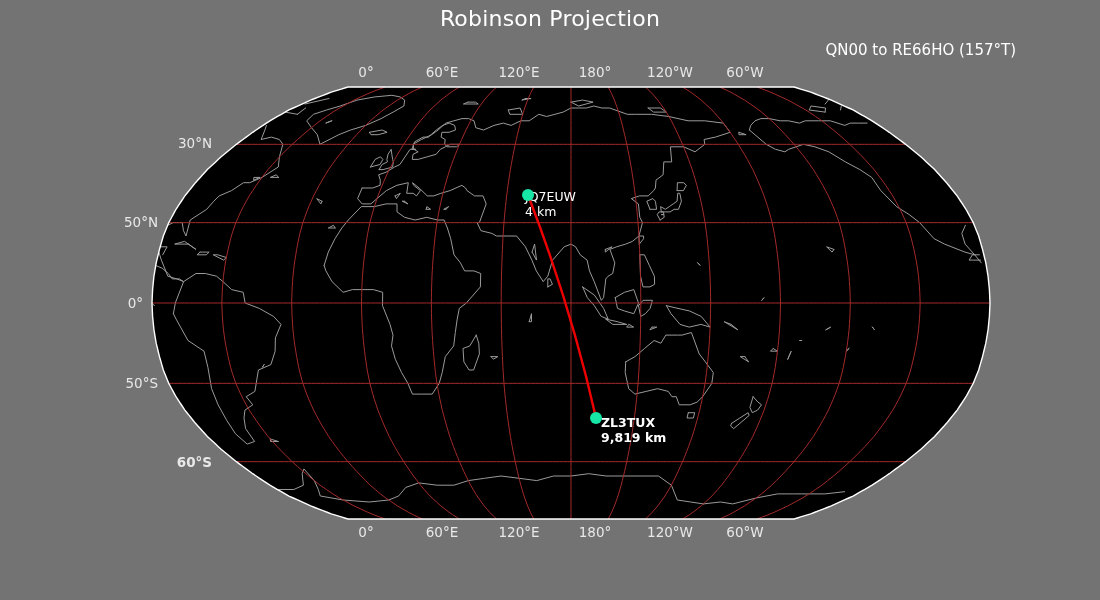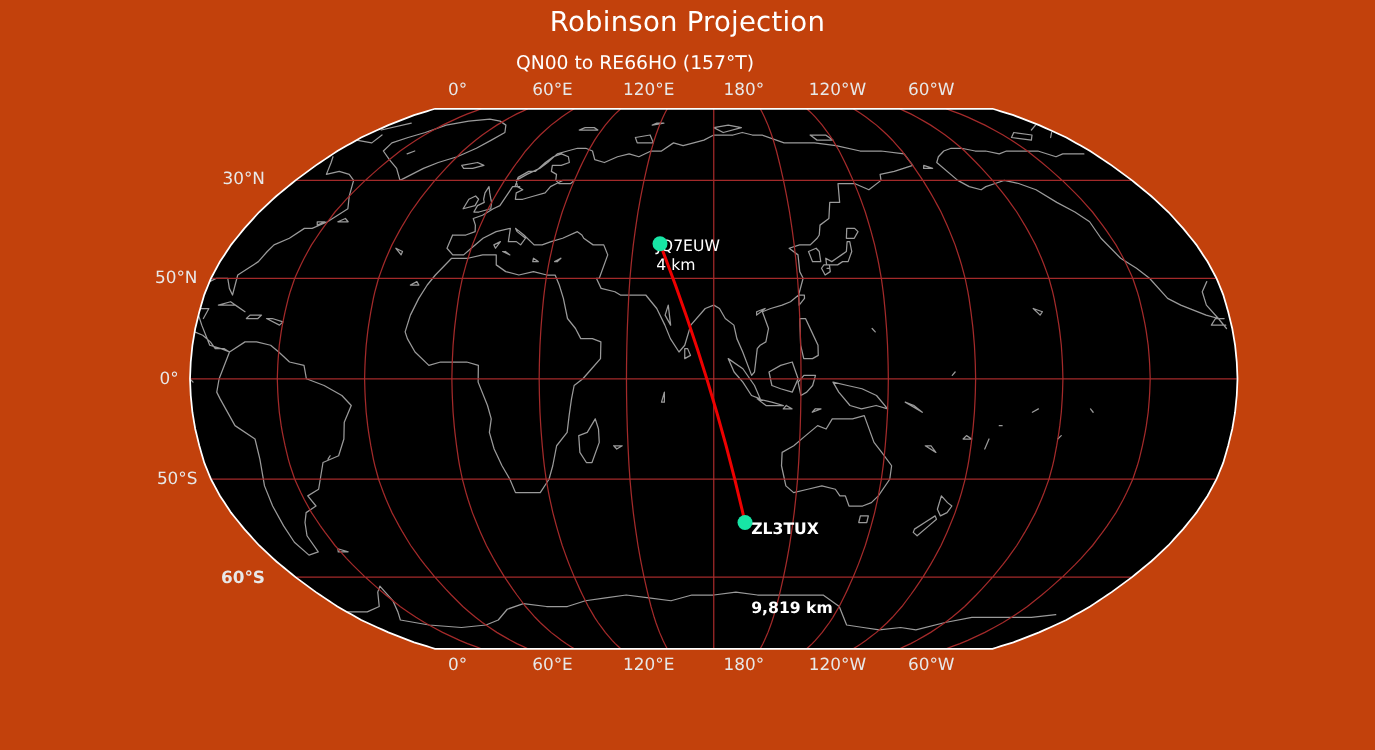--- a/index.html
+++ b/index.html
@@ -14,41 +14,41 @@
     overflow: hidden;
     font-family: "DejaVu Sans", "Liberation Sans", sans-serif;
     color: #ffffff;
     position: relative;
   }
   #app {
     position: absolute;
     left: 0; top: 0;
     width: 1100px;
     height: 600px;
-    background: #c2410c;
+    background: #737373;
   }
 
   
   .title {
     position: absolute;
     left: 0;
     top: 6px;
     width: 1100px;
     text-align: center;
     font-size: 22px;
     letter-spacing: 0.2px;
     color: #ffffff;
     white-space: nowrap;
   }
   .subtitle {
     position: absolute;
     left: 0;
     top: 41px;
     width: 1016px;
-    text-align: center;
+    text-align: right;
     font-size: 15px;
     color: #ffffff;
     white-space: nowrap;
   }
 
   
   #map-figure {
     position: absolute;
     left: 0;
     top: 0;
@@ -84,21 +84,21 @@
   }
   .station-label {
     position: absolute;
     font-size: 12.5px;
     line-height: 15px;
     color: #ffffff;
     white-space: nowrap;
   }
   .station-label .call { display: block; }
   .station-label .dist { display: block; }
-  .station-label.center .dist { text-align: center; margin-top: 48px; }
+  .station-label.center .dist { text-align: center; }
 </style>
 </head>
 <body>
 
 <div id="app">
 
   <div class="title">Robinson Projection</div>
 
   <div class="subtitle">QN00 to RE66HO (157°T)</div>
 

